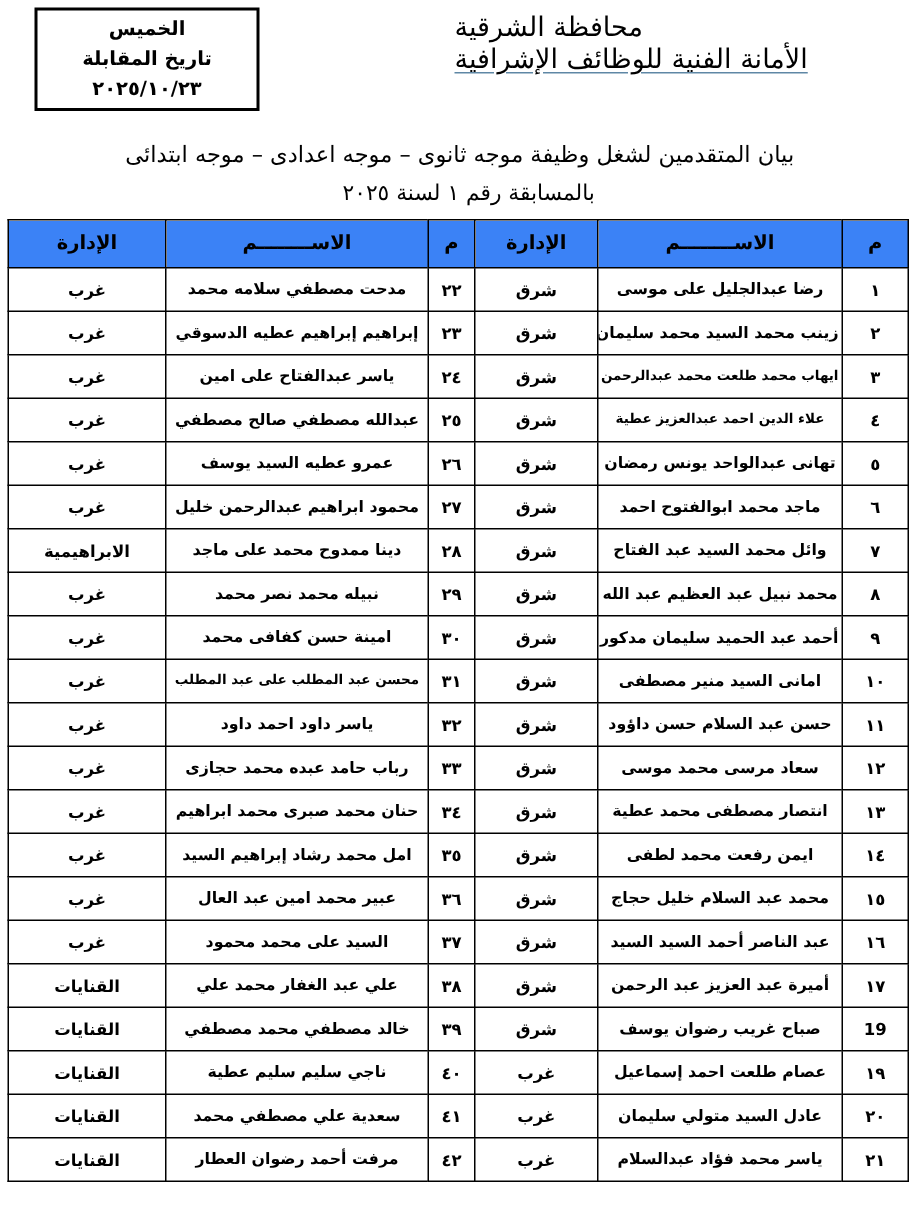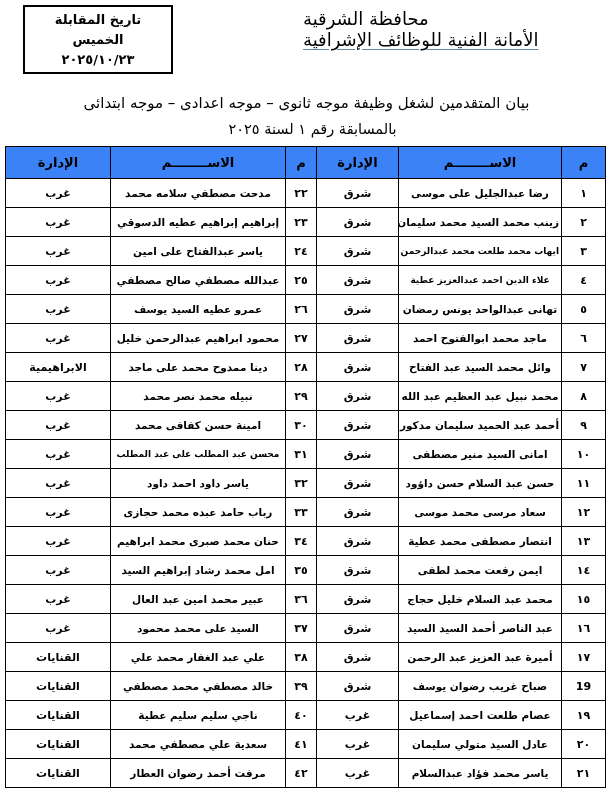--- a/index.html
+++ b/index.html
@@ -77,22 +77,22 @@
   .roster td.name.sm { font-size: 9px; }
   .roster td.num { font-size: 11px; }
   .roster td.admin { font-size: 11px; }
 </style>
 </head>
 <body>
 
 <div class="page">
 
   <div class="date-box">
+    <div>الخميس</div>
     <div>تاريخ المقابلة</div>
-    <div>الخميس</div>
     <div>٢٠٢٥/١٠/٢٣</div>
   </div>
 
   <div class="org">
     <div>محافظة الشرقية</div>
     <div class="underlined">الأمانة الفنية للوظائف الإشرافية</div>
   </div>
 
   <div class="title">
     <div class="t1">بيان المتقدمين لشغل وظيفة موجه ثانوى – موجه اعدادى – موجه ابتدائى</div>

